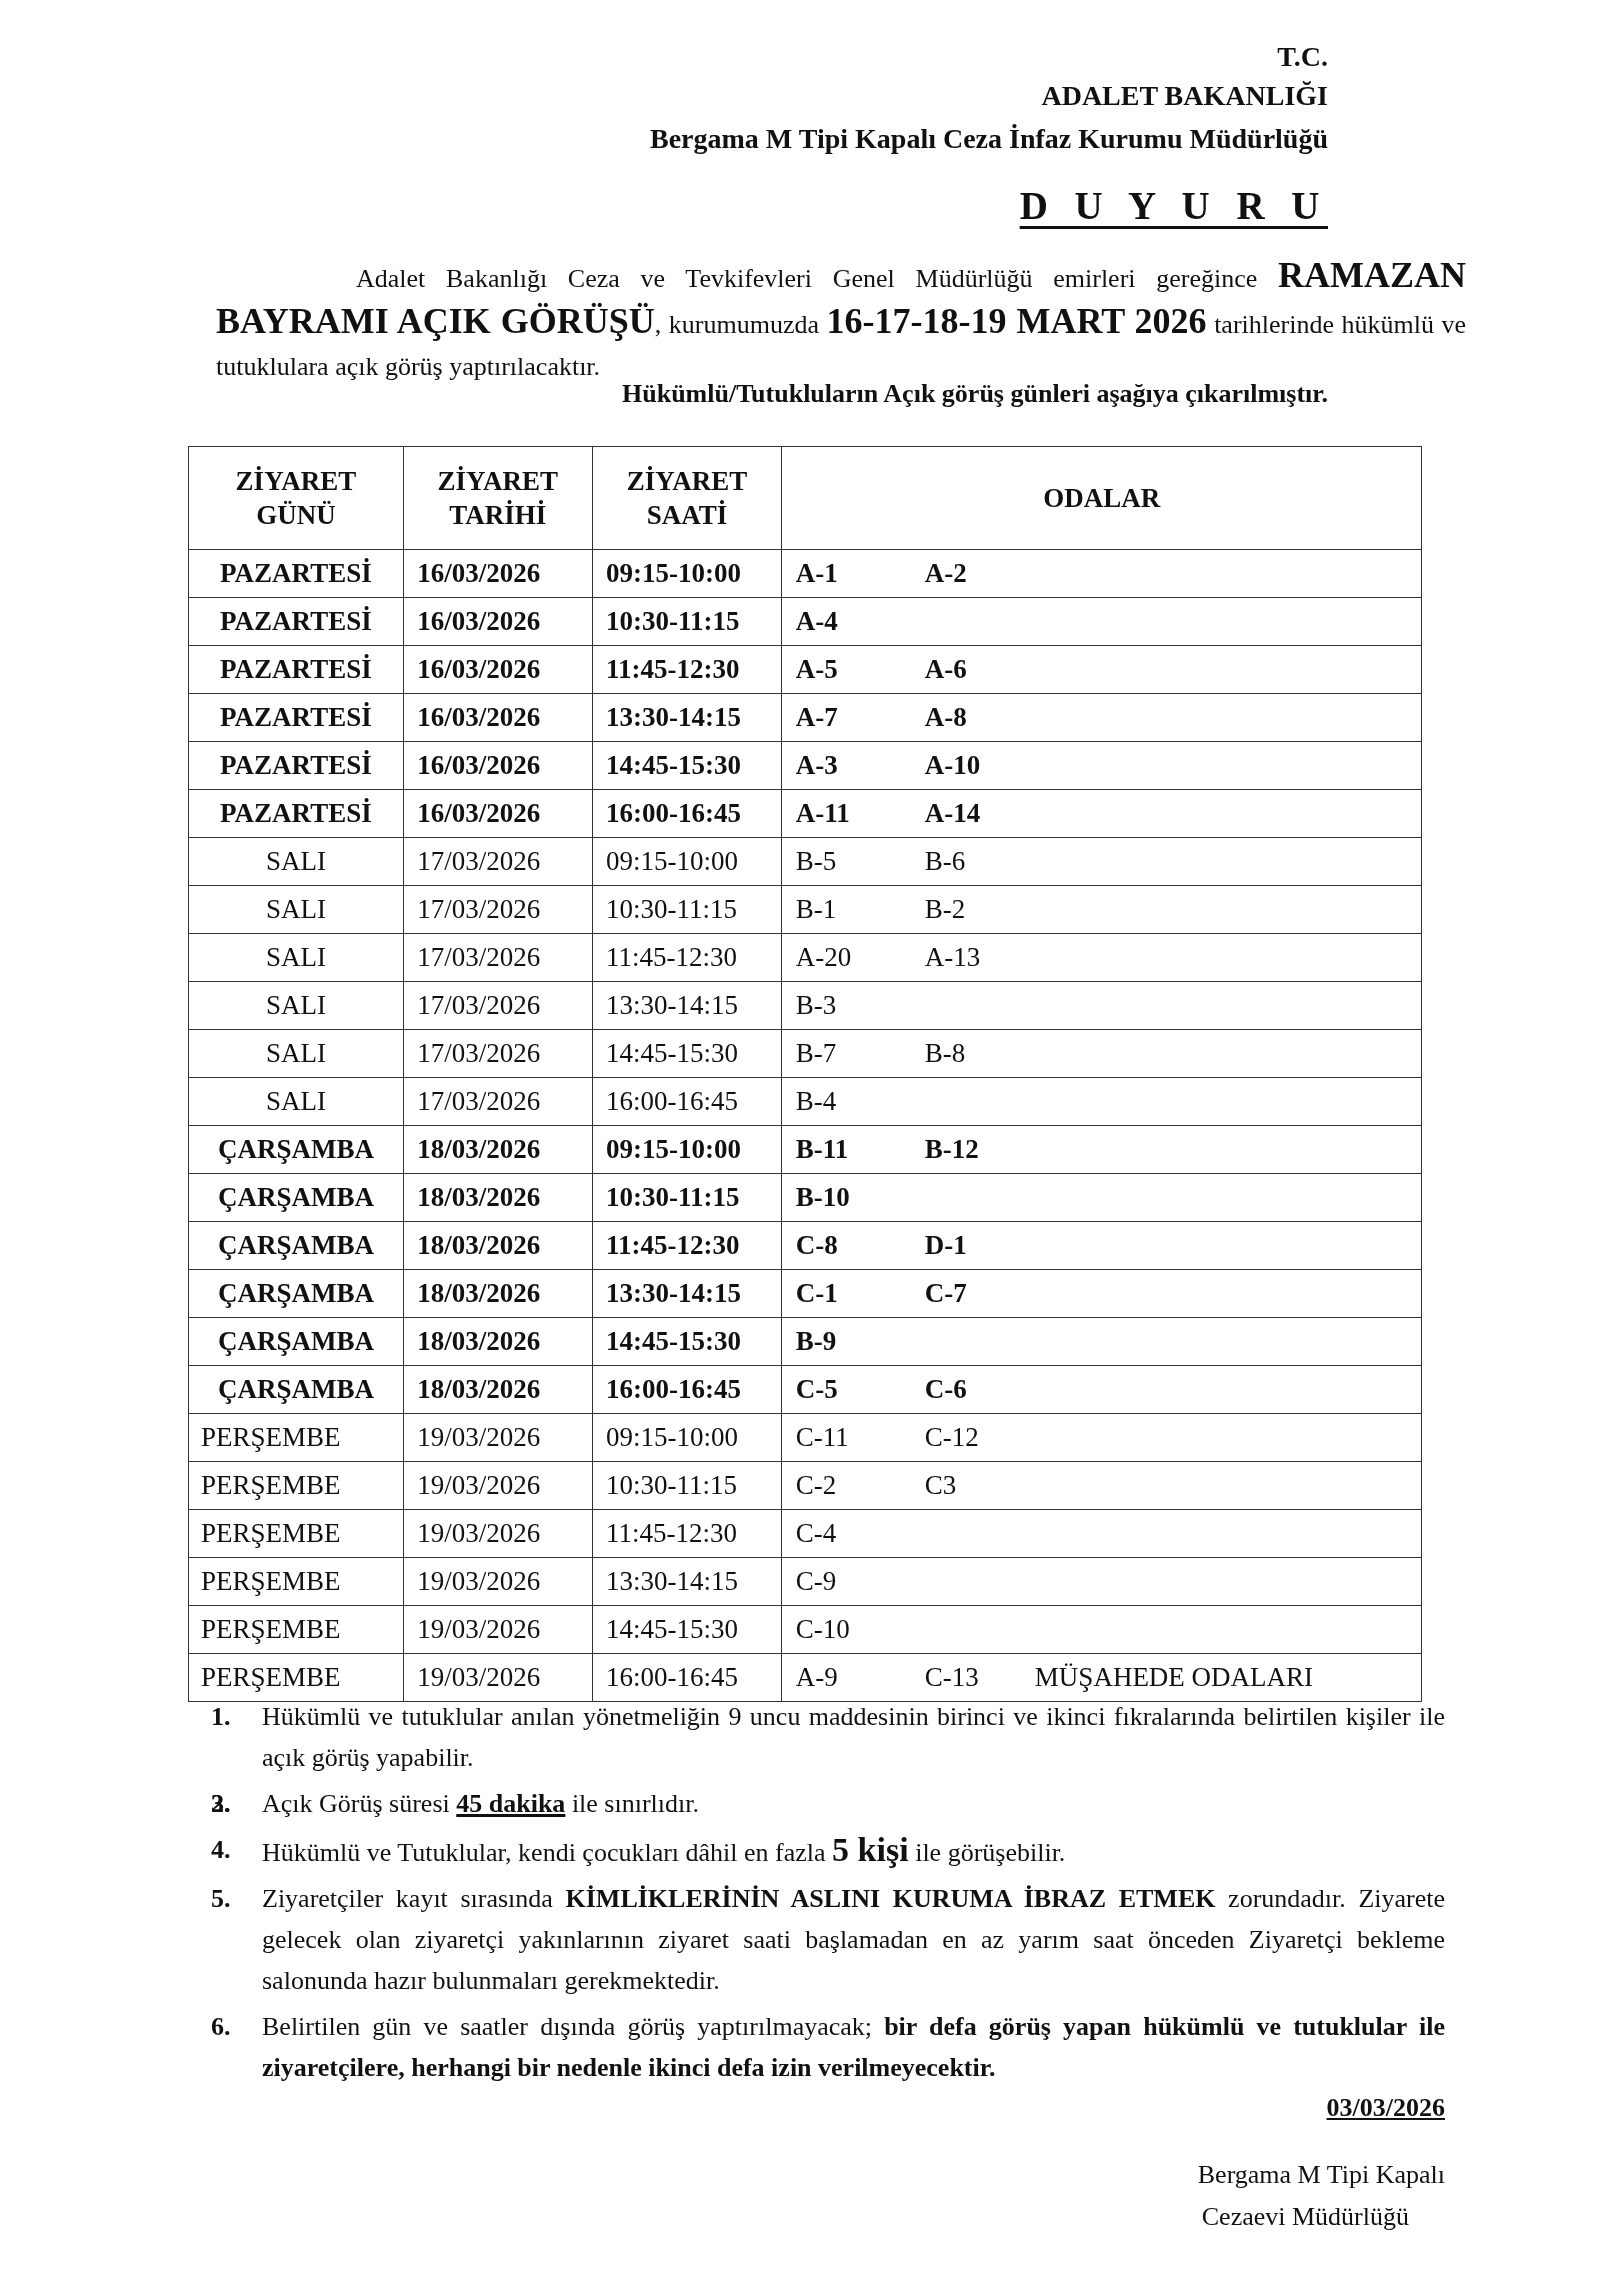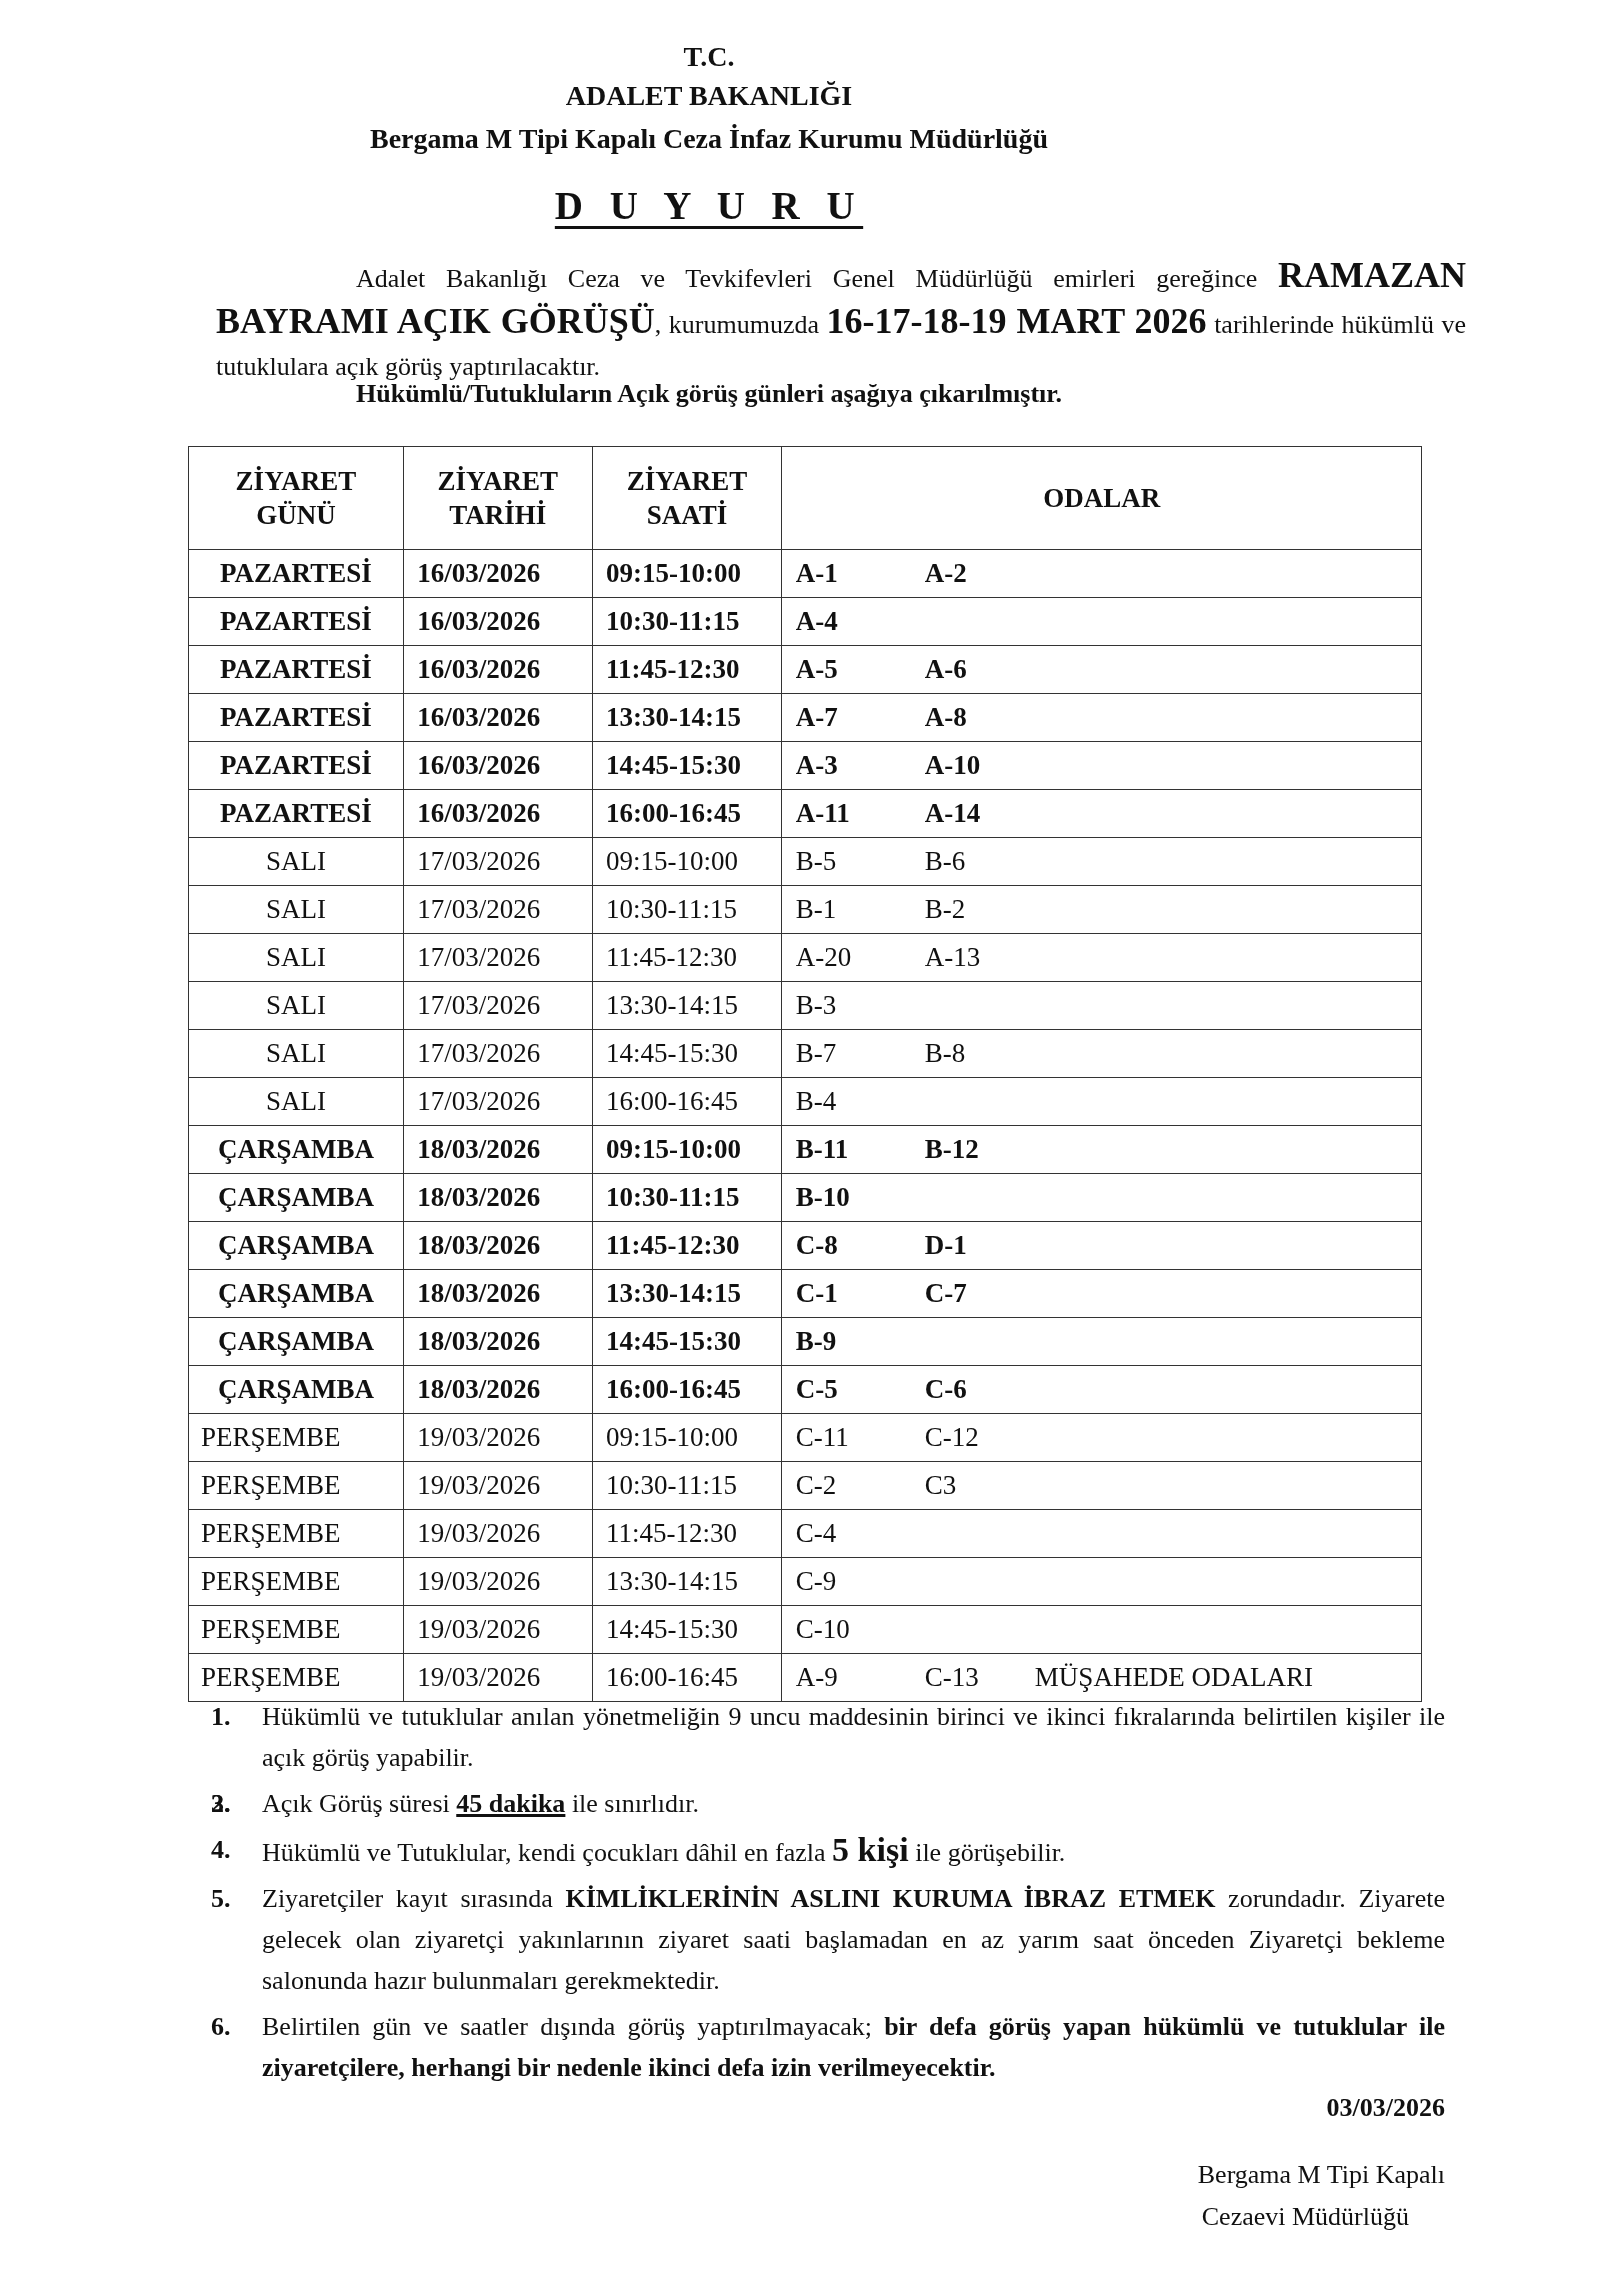--- a/index.html
+++ b/index.html
@@ -1,18 +1,18 @@
 <!DOCTYPE html>
 <html style="font-size:13.5px"><head>
 <meta charset="utf-8">
 <style>
   html, body { margin:0; padding:0; background:#ffffff; }
   body { width:1623px; height:2295px; position:relative; overflow:hidden;
          font-family:"Liberation Serif", serif; color:#111; }
-  .center { position:absolute; left:0; width:1328px; text-align:center;padding-left:45px; }
+  .center { position:absolute; left:0; width:1328px; text-align:right; }
   .bold { font-weight:bold; }
   #tc { top:41px; font-size:28px; font-weight:bold; }
   #ministry { top:80px; font-size:28px; font-weight:bold; }
   #institution { top:123px; font-size:28px; font-weight:bold; }
   #duyuru { top:183px; font-size:39px; font-weight:bold; letter-spacing:8.5px; }
   #duyuru span { text-decoration:underline; text-decoration-thickness:2.5px; text-underline-offset:6.8px;margin-top:39px; }
   #intro { position:absolute; left:196px; width:1250px; top:254px; font-size:26px; line-height:42px; text-align:justify;margin-left:20px; }
   #intro .big { font-size:36px; font-weight:bold; }
   #intro .indent { display:inline-block; width:140px; }
   #subheading { top:379px; font-size:26px; font-weight:bold; }
@@ -28,21 +28,21 @@
   .room { display:inline-block; }
   .room.r1 { width:129px; }
   .room.r2 { width:110px; }
   col.c1 { width:215px; } col.c2 { width:189px; } col.c3 { width:190px; } col.c4 { width:640px; }
 
   #notes { position:absolute; left:211px; width:1234px; top:1696px; font-size:26px; line-height:41px; margin:0; padding:0; list-style:none; }
   #notes li { position:relative; padding-left:51px; text-align:justify; margin-bottom:5px; }
   #notes li .num { position:absolute; left:0; top:0; font-weight:bold; }
   #notes .u { font-weight:bold; text-decoration:underline; text-decoration-thickness:2.5px; }
   #notes .big5 { font-size:34px; font-weight:bold; }
-  #date { position:absolute; top:2093px; right:178px; font-size:26px; font-weight:bold; }
+  #date { position:absolute; top:2093px; right:178px; font-size:26px; font-weight:bold;text-decoration:underline; }
   #sign1 { position:absolute; top:2160px; right:178px; font-size:26px; }
   #sign2 { position:absolute; top:2202px; right:214px; font-size:26px; }
 </style>
 </head>
 <body>
 
 <div id="tc" class="center">T.C.</div>
 <div id="ministry" class="center">ADALET BAKANLIĞI</div>
 <div id="institution" class="center">Bergama M Tipi Kapalı Ceza İnfaz Kurumu Müdürlüğü</div>
 <div id="duyuru" class="center"><span>D U Y U R U</span></div>

